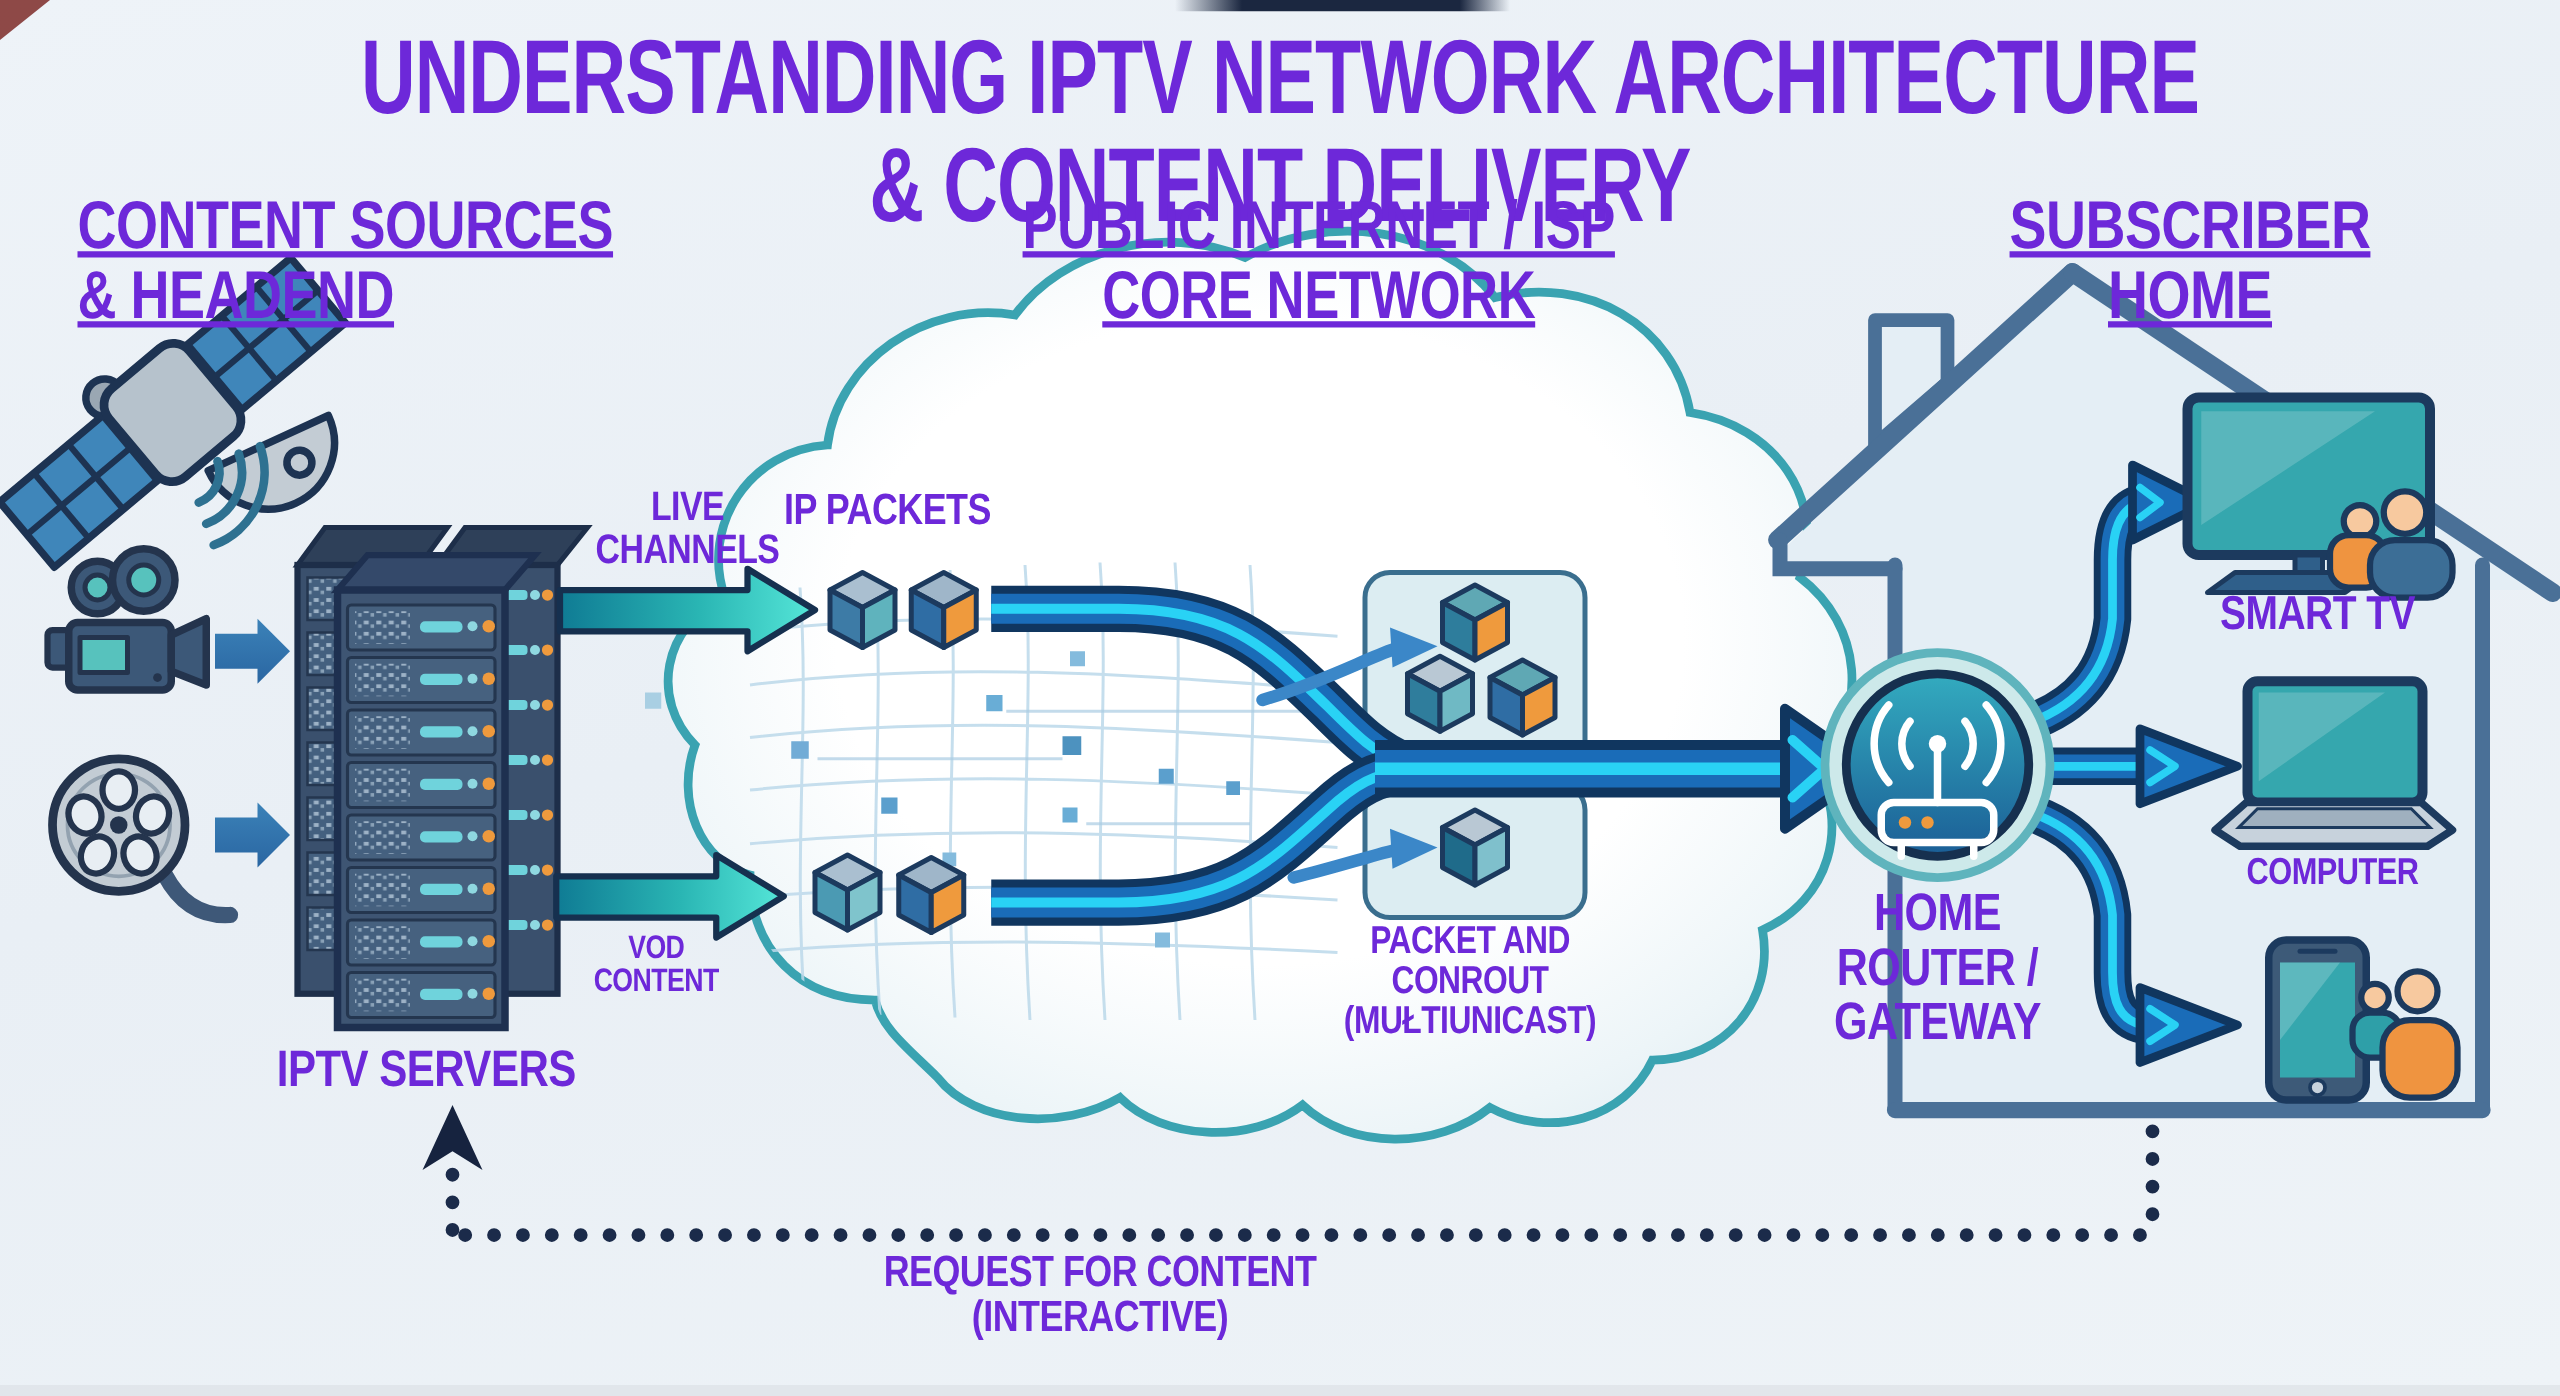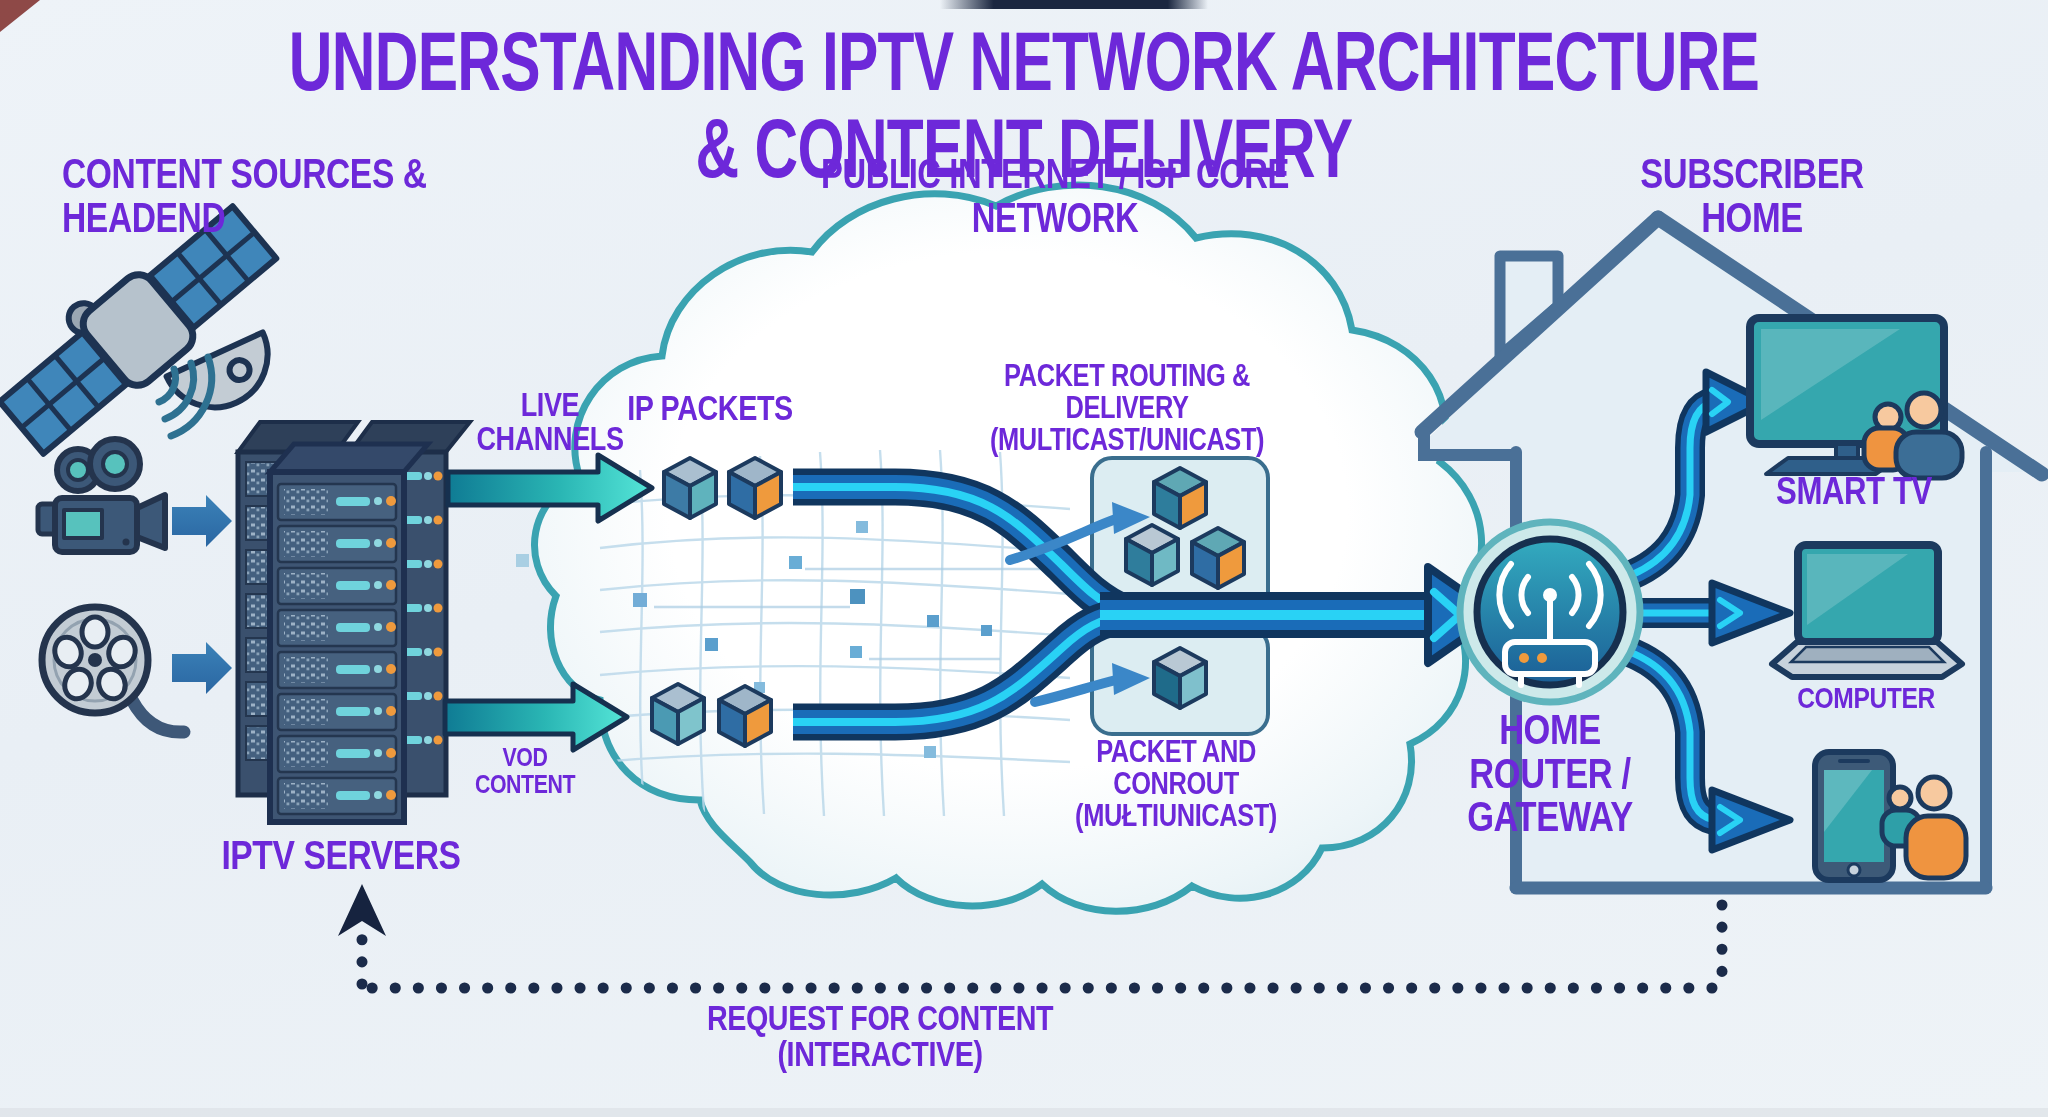--- a/index.html
+++ b/index.html
@@ -12,21 +12,21 @@
   svg#diagram{position:absolute;left:0;top:0;}
   .lbl{
     position:absolute;font-weight:bold;color:#6d28d9;text-align:center;
     line-height:1.04;white-space:pre-line;letter-spacing:-.5px;
   }
   .lbl>span{display:block;transform:scaleX(.82);transform-origin:50% 50%;}
   .lbl.left-align{text-align:left;}
   .lbl.left-align>span{transform-origin:0 50%;transform:scaleX(.8);}
   #title{left:0;top:18px;width:2048px;font-size:84px;letter-spacing:-1px;}
   #title>span{transform:scaleX(.72);}
-  .sec{font-size:42px;}
+  .sec{font-size:54px;text-decoration:underline;}
   #sec-headend{left:62px;top:152px;width:560px;}
   #sec-core{left:700px;top:152px;width:710px;}
   #sec-core>span{transform:scaleX(.78);}
   #sec-home{left:1562px;top:152px;width:380px;}
   #lbl-live{left:430px;top:388px;width:240px;font-size:33px;}
   #lbl-ippackets{left:590px;top:390px;width:240px;font-size:35px;}
   #lbl-vod{left:405px;top:744px;width:240px;font-size:26px;}
   #lbl-servers{left:181px;top:834px;width:320px;font-size:41px;}
   #lbl-routing{left:947px;top:360px;width:360px;font-size:31px;}
   #lbl-routing2{left:996px;top:736px;width:360px;font-size:31px;}
@@ -472,23 +472,20 @@
 <div class="lbl" id="title"><span>UNDERSTANDING IPTV NETWORK ARCHITECTURE &amp; CONTENT DELIVERY</span></div>
 <div class="lbl sec left-align" id="sec-headend"><span>CONTENT SOURCES &amp; HEADEND</span></div>
 <div class="lbl sec" id="sec-core"><span>PUBLIC INTERNET / ISP CORE NETWORK</span></div>
 <div class="lbl sec" id="sec-home"><span>SUBSCRIBER HOME</span></div>
 <div class="lbl" id="lbl-live"><span>LIVE
 CHANNELS</span></div>
 <div class="lbl" id="lbl-ippackets"><span>IP PACKETS</span></div>
 <div class="lbl" id="lbl-vod"><span>VOD
 CONTENT</span></div>
 <div class="lbl" id="lbl-servers"><span>IPTV SERVERS</span></div>
-<div class="lbl" id="lbl-routing"><span>PACKET ROUTING &amp;
-DELIVERY
-(MULTICAST/UNICAST)</span></div>
 <div class="lbl" id="lbl-routing2"><span>PACKET AND
 CONROUT
 (MUŁTIUNICAST)</span></div>
 <div class="lbl" id="lbl-router"><span>HOME
 ROUTER /
 GATEWAY</span></div>
 <div class="lbl" id="lbl-tv"><span>SMART TV</span></div>
 <div class="lbl" id="lbl-pc"><span>COMPUTER</span></div>
 <div class="lbl" id="lbl-request"><span>REQUEST FOR CONTENT
 (INTERACTIVE)</span></div>

